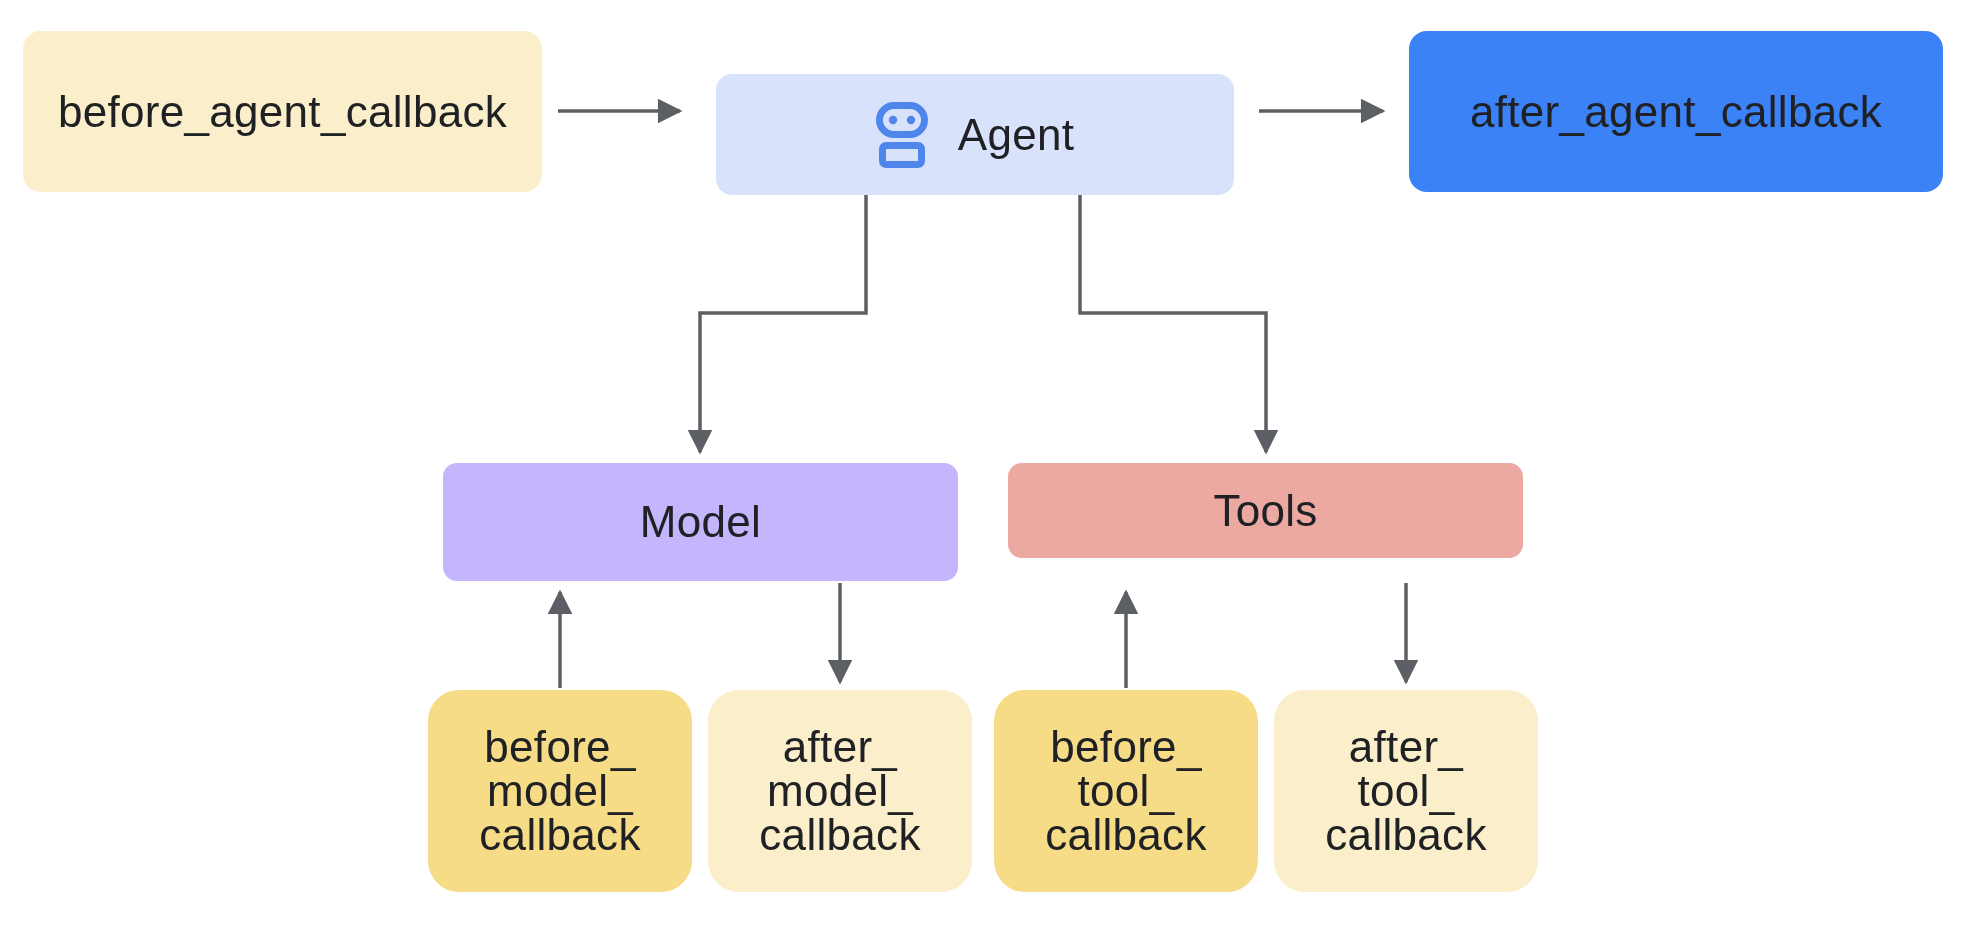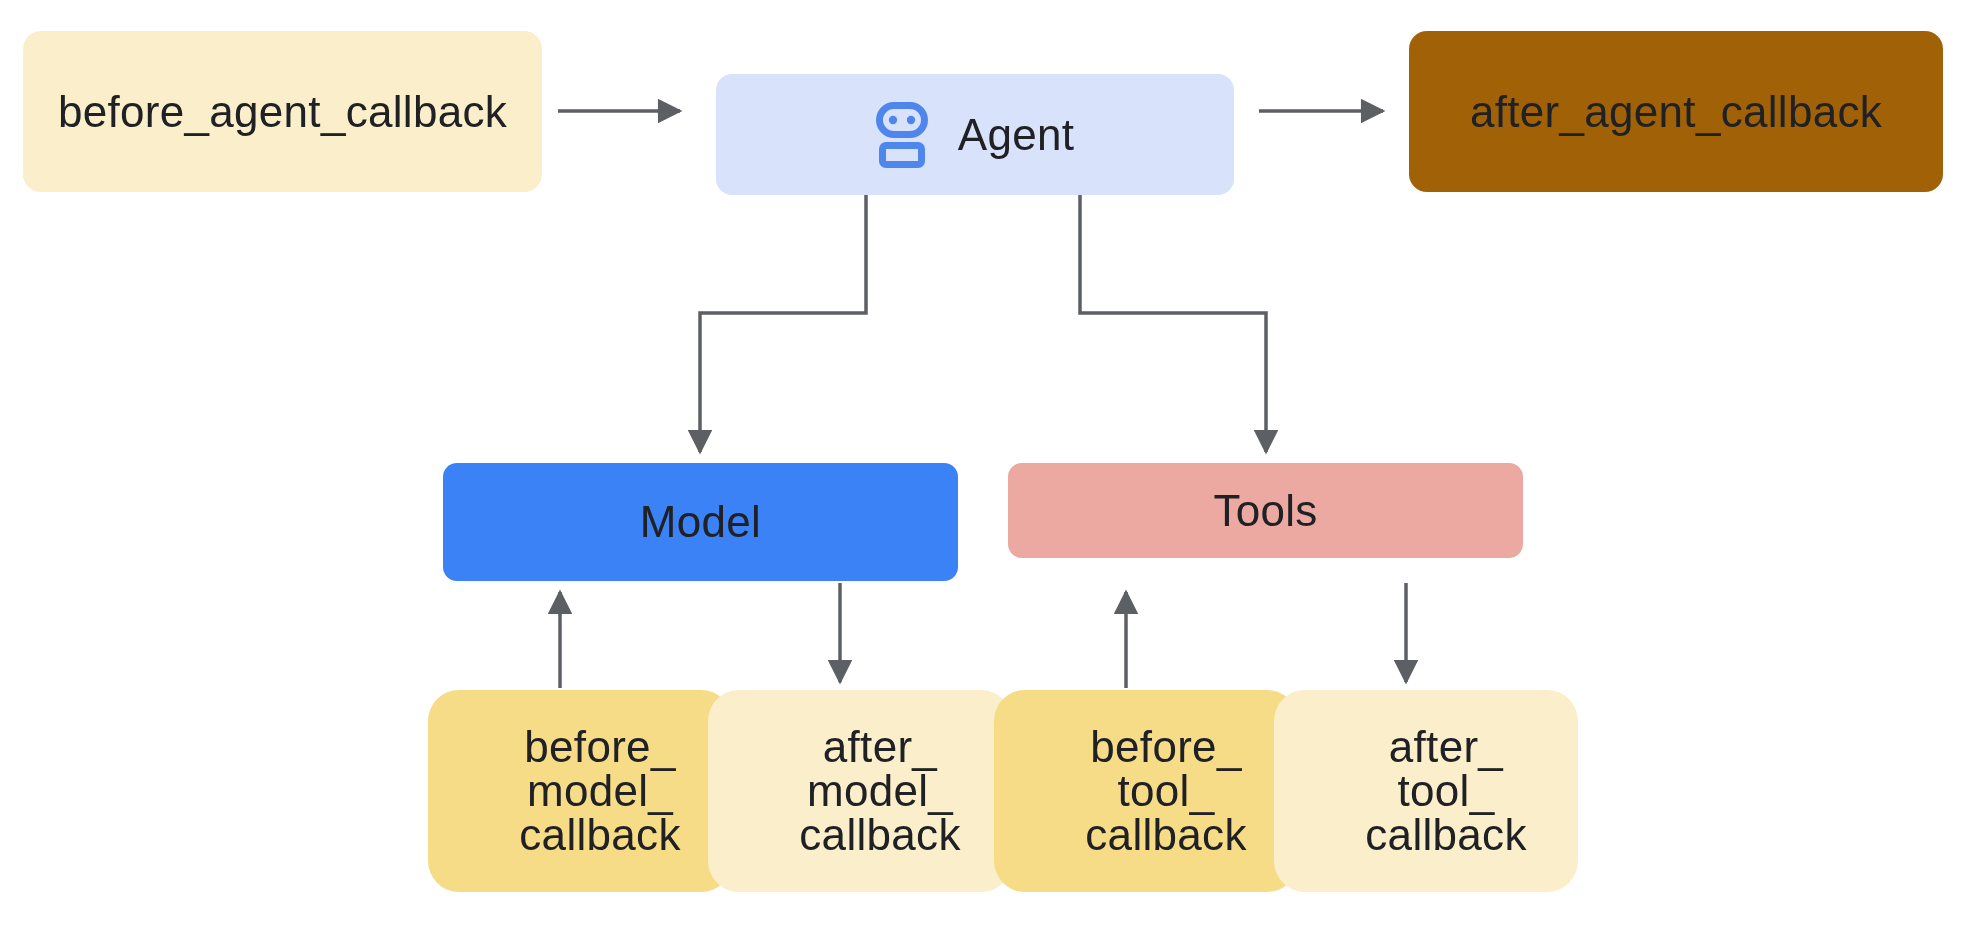--- a/index.html
+++ b/index.html
@@ -20,21 +20,21 @@
     position: absolute;
     display: flex;
     align-items: center;
     justify-content: center;
     font-size: 44px;
     letter-spacing: 0.3px;
   }
   .node--top    { border-radius: 18px; }
   .node--agent  { border-radius: 16px; gap: 30px; }
   .node--mid    { border-radius: 14px; }
-  .node--bottom { border-radius: 31px; padding-left: 40px; }
+  .node--bottom { border-radius: 31px; }
   .stack {
     display: flex;
     flex-direction: column;
     align-items: center;
     line-height: 44px;
     text-align: center;
   }
   .icon { display: flex; align-items: center; }
   .label { white-space: nowrap; }
 </style>
@@ -68,25 +68,25 @@
       <svg width="52" height="66" viewBox="0 0 52 66" aria-hidden="true">
         <rect x="3.5" y="3.5" width="45" height="29" rx="14.5" fill="none" stroke="currentColor" stroke-width="7"></rect>
         <circle cx="17" cy="18" r="4.2" fill="currentColor"></circle>
         <circle cx="35" cy="18" r="4.2" fill="currentColor"></circle>
         <rect x="6.5" y="43.5" width="39" height="19" rx="3.5" fill="none" stroke="currentColor" stroke-width="7"></rect>
       </svg>
     </span>
     <span class="label">Agent</span>
   </div>
 
-  <div class="node node--top" style="left: 1409px; top: 31px; width: 534px; height: 161px; background: #a16207;">
+  <div class="node node--top" style="left: 1409px; top: 31px; width: 534px; height: 161px; background: #3b82f6;">
     <span class="label">after_agent_callback</span>
   </div>
 
-  <div class="node node--mid" style="left: 443px; top: 463px; width: 515px; height: 118px; background: #3b82f6;">
+  <div class="node node--mid" style="left: 443px; top: 463px; width: 515px; height: 118px; background: #c4b5fd;">
     <span class="label">Model</span>
   </div>
 
   <div class="node node--mid" style="left: 1008px; top: 463px; width: 515px; height: 95px; background: rgb(235, 169, 162);">
     <span class="label">Tools</span>
   </div>
 
   <div class="node node--bottom" style="left: 428px; top: 690px; width: 264px; height: 202px; background: rgb(247, 220, 136);">
     <span class="stack">
       <span>before_</span>

